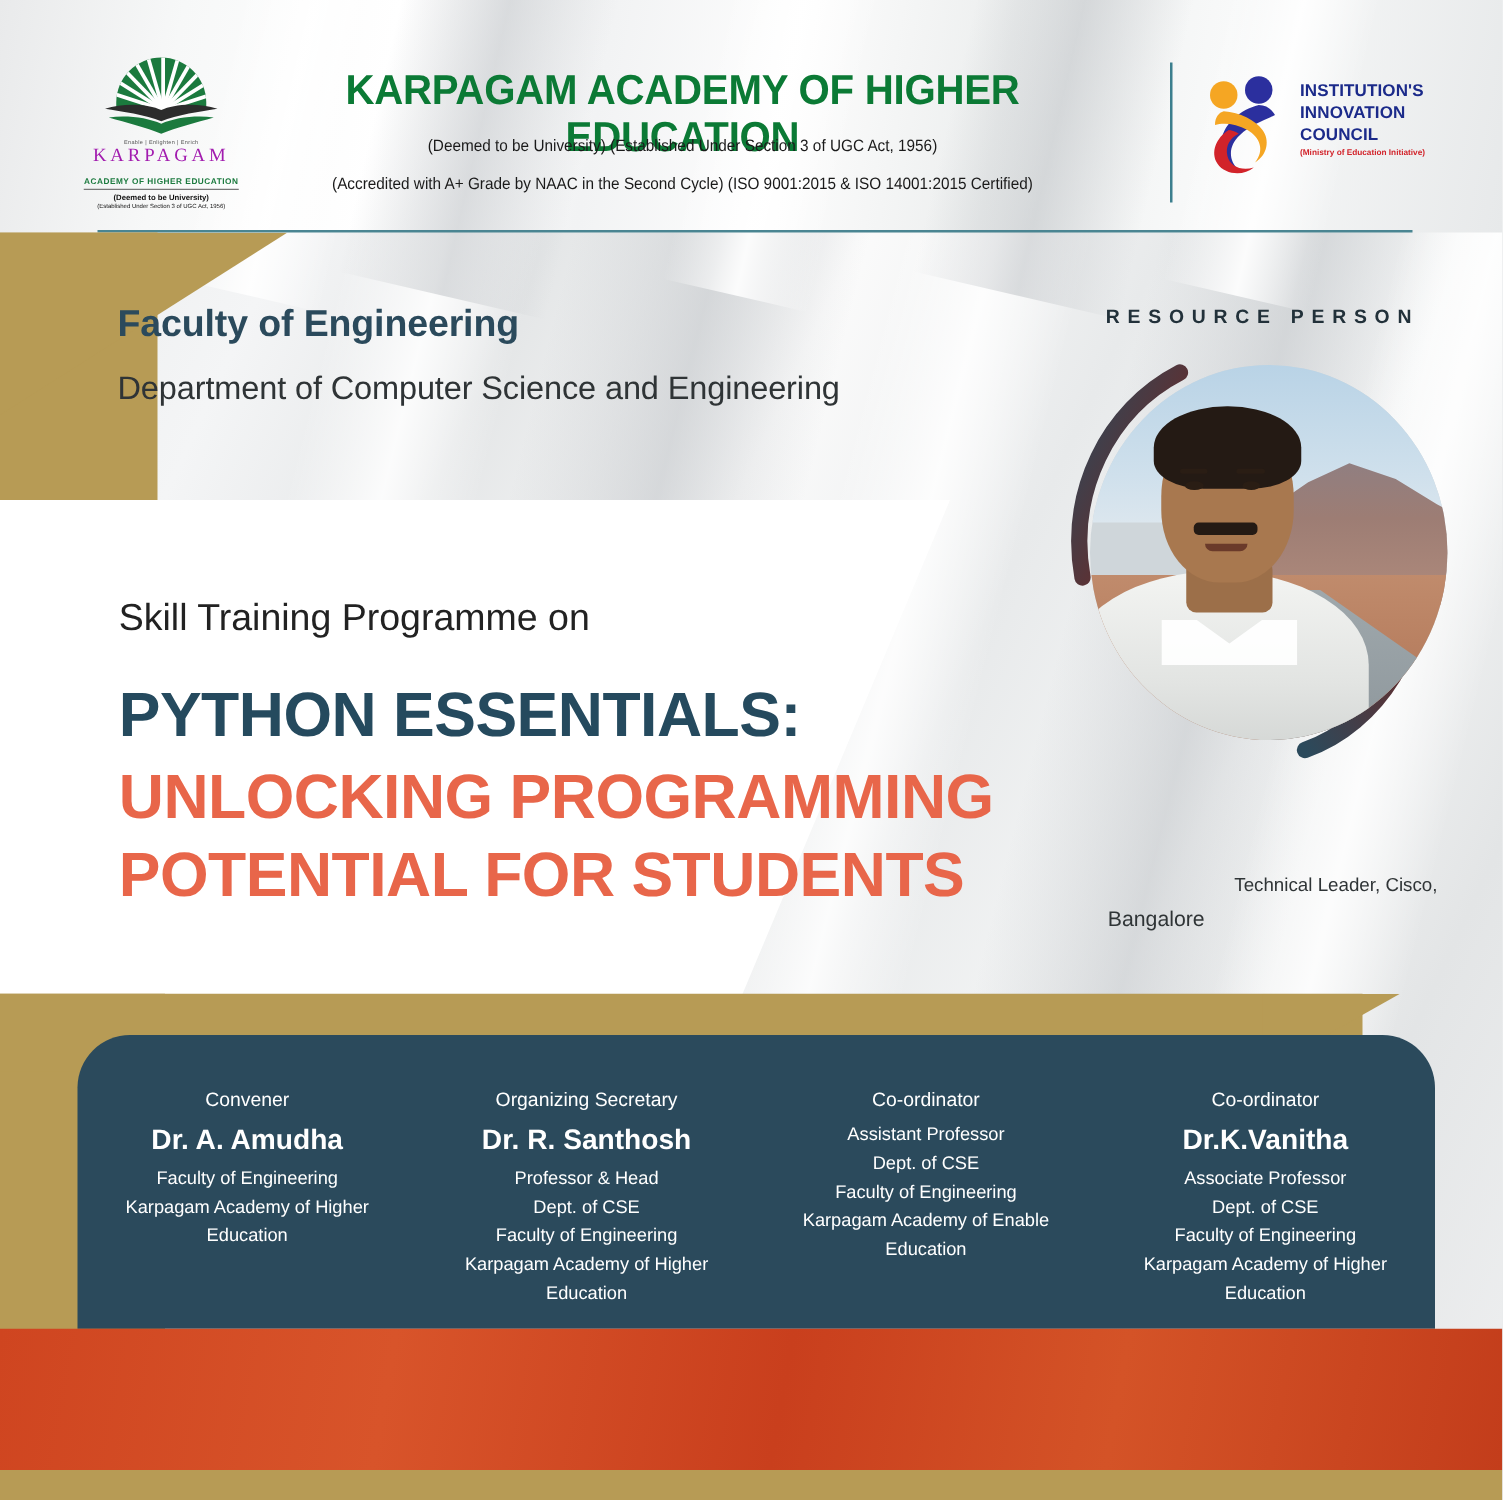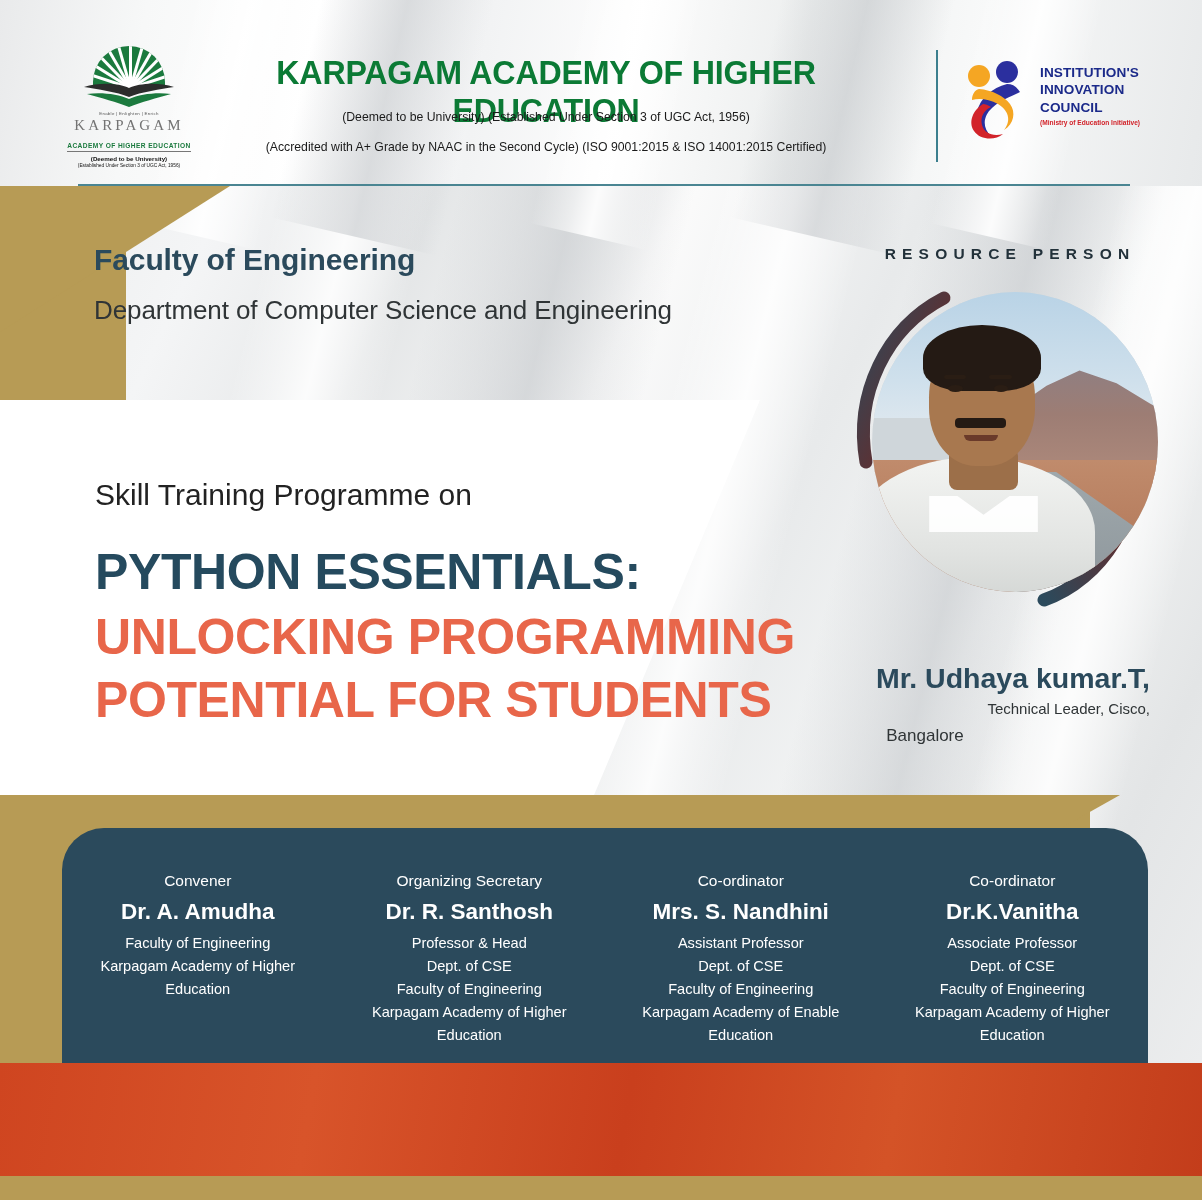--- a/index.html
+++ b/index.html
@@ -31,21 +31,21 @@
 
   .kahe-logo{position:absolute;left:62px;top:46px;width:134px;height:122px;text-align:center;}
   .kahe-mark{position:relative;width:100px;height:64px;margin:0 auto;}
   .kahe-rays{position:absolute;left:14px;top:0;width:72px;height:42px;
     background:#1b7a3e;border-radius:36px 36px 0 0;overflow:hidden;}
   .kahe-rays i{position:absolute;left:50%;bottom:0;width:2.6px;height:44px;background:#ffffff;
     transform-origin:bottom center;}
   .kahe-book{position:absolute;left:2px;top:36px;width:96px;height:26px;}
   .kahe-book svg{display:block;}
   .kahe-tag{font-size:4.4px;letter-spacing:.3px;color:#555;margin-top:1px;}
-  .kahe-name{font-size:15px;letter-spacing:3.1px;color:#737373;font-weight:400;margin-top:1px;
+  .kahe-name{font-size:15px;letter-spacing:3.1px;color:#a21caf;font-weight:400;margin-top:1px;
     font-family:"Liberation Serif",serif;}
   .kahe-sub{font-size:6.6px;letter-spacing:.42px;color:#1b7a3e;font-weight:700;
     border-bottom:.8px solid #777;padding-bottom:2px;display:inline-block;}
   .kahe-deem{font-size:6.2px;color:#111;margin-top:3px;font-weight:600;}
   .kahe-est{font-size:4.8px;color:#111;margin-top:1px;}
 
   .hdr-title{position:absolute;left:196px;top:54px;width:700px;text-align:center;
     font-size:33.5px;font-weight:800;color:#0b7a35;letter-spacing:-.2px;
     font-family:"Liberation Sans",sans-serif;transform:scaleX(.96);transform-origin:center;}
   .hdr-line1{position:absolute;left:196px;top:109px;width:700px;text-align:center;
@@ -260,21 +260,20 @@
     <div class="ph-head"></div>
     <div class="ph-hair"></div>
     <div class="ph-browL"></div>
     <div class="ph-browR"></div>
     <div class="ph-eyeL"></div>
     <div class="ph-eyeR"></div>
     <div class="ph-mous"></div>
     <div class="ph-mouth"></div>
   </div>
 
-  <div class="rp-name">Mr. Udhaya kumar.T,</div>
   <div class="rp-role">Technical Leader, Cisco,</div>
   <div class="rp-city">Bangalore</div>
 
   <div class="white-panel"></div>
   <div class="st-pre">Skill Training Programme on</div>
   <div class="st-l1">PYTHON ESSENTIALS:</div>
   <div class="st-l2">UNLOCKING PROGRAMMING</div>
   <div class="st-l3">POTENTIAL FOR STUDENTS</div>
 
   <div class="gold-band2"></div>
@@ -291,21 +290,20 @@
     <div class="org-col">
       <div class="org-role">Organizing Secretary</div>
       <div class="org-name">Dr. R. Santhosh</div>
       <div class="org-aff" style="white-space:pre-line">Professor &amp; Head
 Dept. of CSE
 Faculty of Engineering
 Karpagam Academy of Higher Education</div>
     </div>
     <div class="org-col">
       <div class="org-role">Co-ordinator</div>
-      <div class="org-name">Mrs. S. Nandhini</div>
       <div class="org-aff" style="white-space:pre-line">Assistant Professor
 Dept. of CSE
 Faculty of Engineering
 Karpagam Academy of Enable Education</div>
     </div>
     <div class="org-col">
       <div class="org-role">Co-ordinator</div>
       <div class="org-name">Dr.K.Vanitha</div>
       <div class="org-aff" style="white-space:pre-line">Associate Professor
 Dept. of CSE

